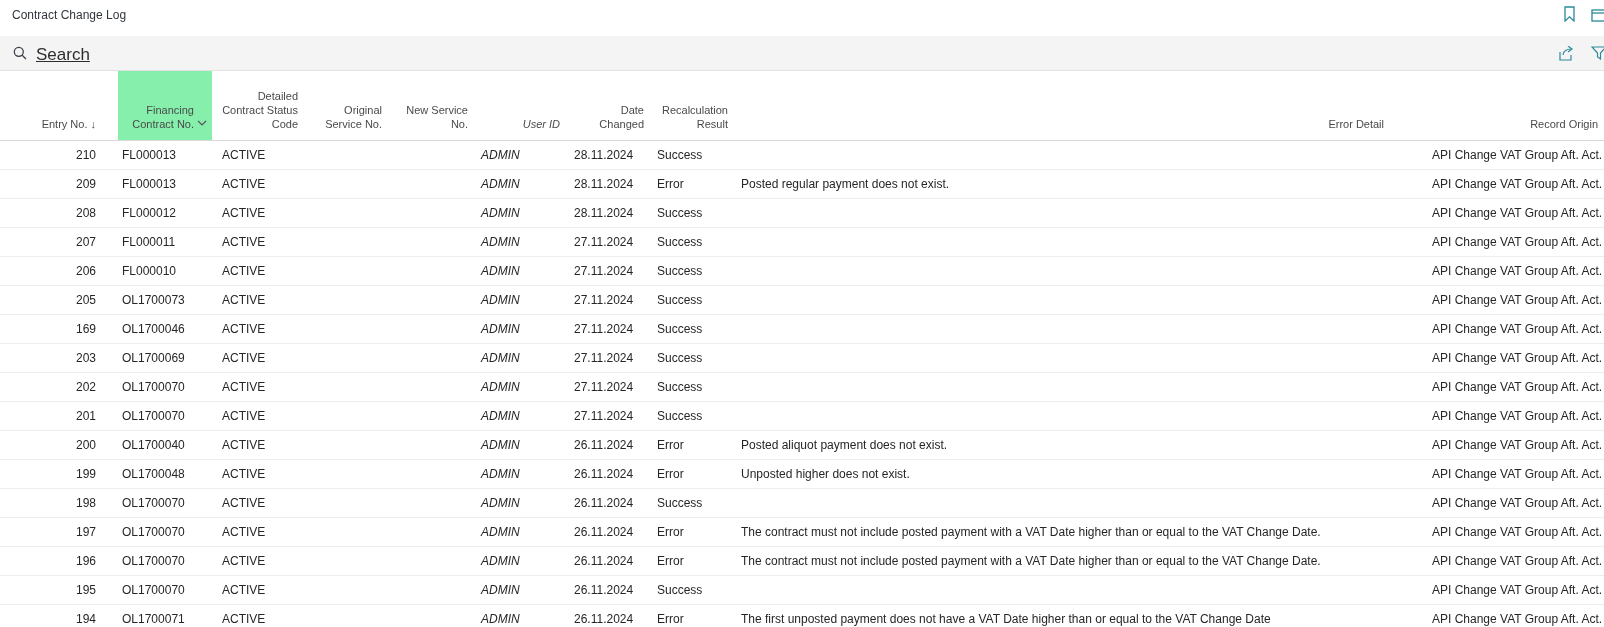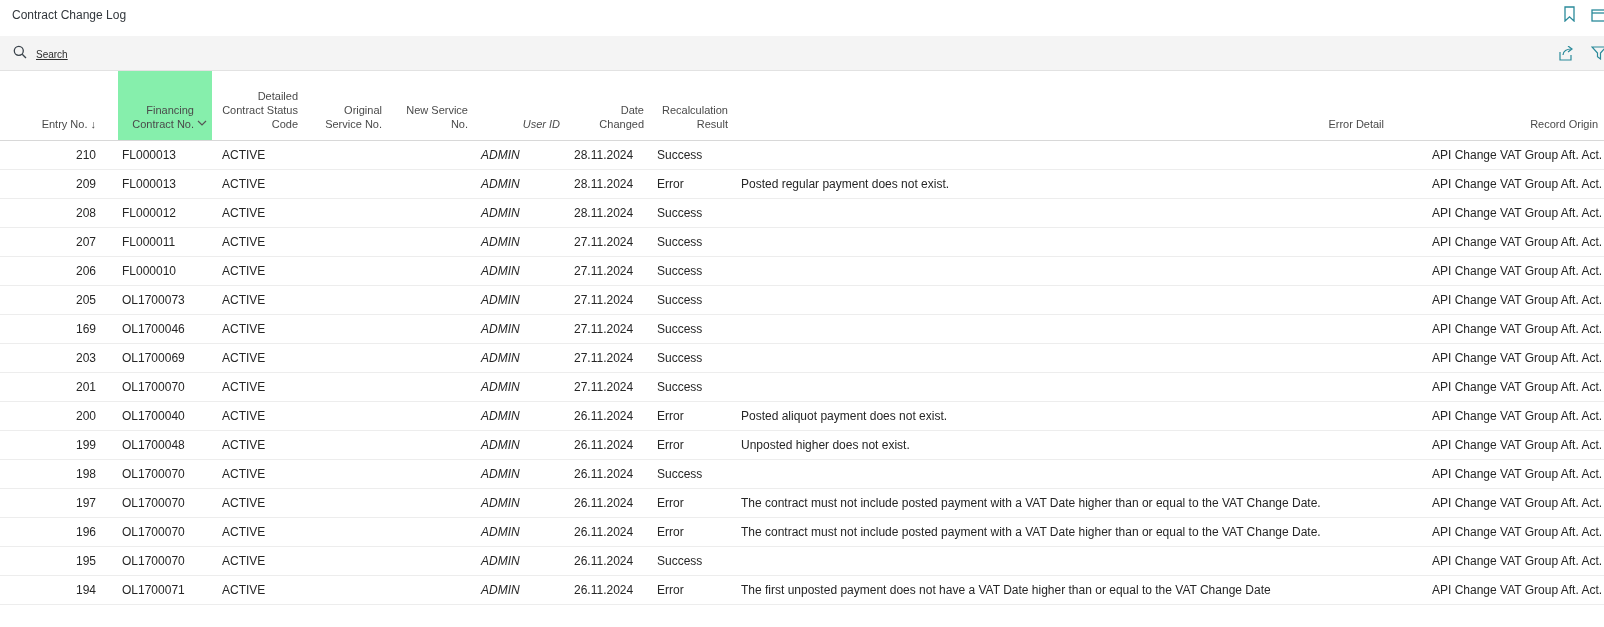--- a/index.html
+++ b/index.html
@@ -5,21 +5,21 @@
   html,body{margin:0;padding:0;}
   body{
     width:1604px;height:627px;overflow:hidden;background:#ffffff;
     font-family:"Liberation Sans",sans-serif;position:relative;
   }
   .titlebar{position:relative;height:36px;background:#ffffff;}
   .page-title{position:absolute;left:12px;top:8px;font-size:12px;color:#32373c;}
   .tb-icon{position:absolute;top:6px;}
   .searchbar{position:relative;height:34px;background:#f4f4f4;border-bottom:1px solid #e2e2e2;}
   .search-ctl{position:absolute;left:13px;top:9px;display:flex;align-items:center;gap:9px;cursor:pointer;}
-  .search-label{font-size:10px;color:#2d2d2d;text-decoration:underline;}
+  .search-label{font-size:17px;color:#2d2d2d;text-decoration:underline;}
   .grid{width:1604px;}
   table{border-collapse:collapse;table-layout:fixed;width:1604px;}
   th{
     height:60px;vertical-align:bottom;font-weight:normal;font-size:11px;line-height:14px;
     color:#4a4a4a;text-align:right;padding:0 6px 9px 7px;white-space:normal;cursor:pointer;
     border-bottom:1px solid #d8d8d8;position:relative;
   }
   th.selected{background:#86efac;}
   td{
     height:28px;font-size:12px;color:#262626;border-bottom:1px solid #ededed;
@@ -203,20 +203,32 @@
           <td>ACTIVE</td>
           <td></td>
           <td></td>
           <td>ADMIN</td>
           <td>27.11.2024</td>
           <td>Success</td>
           <td></td>
           <td>API Change VAT Group Aft. Act.</td>
         </tr>
         <tr>
+          <td>202</td>
+          <td>OL1700070</td>
+          <td>ACTIVE</td>
+          <td></td>
+          <td></td>
+          <td>ADMIN</td>
+          <td>27.11.2024</td>
+          <td>Success</td>
+          <td></td>
+          <td>API Change VAT Group Aft. Act.</td>
+        </tr>
+        <tr>
           <td>201</td>
           <td>OL1700070</td>
           <td>ACTIVE</td>
           <td></td>
           <td></td>
           <td>ADMIN</td>
           <td>27.11.2024</td>
           <td>Success</td>
           <td></td>
           <td>API Change VAT Group Aft. Act.</td>

